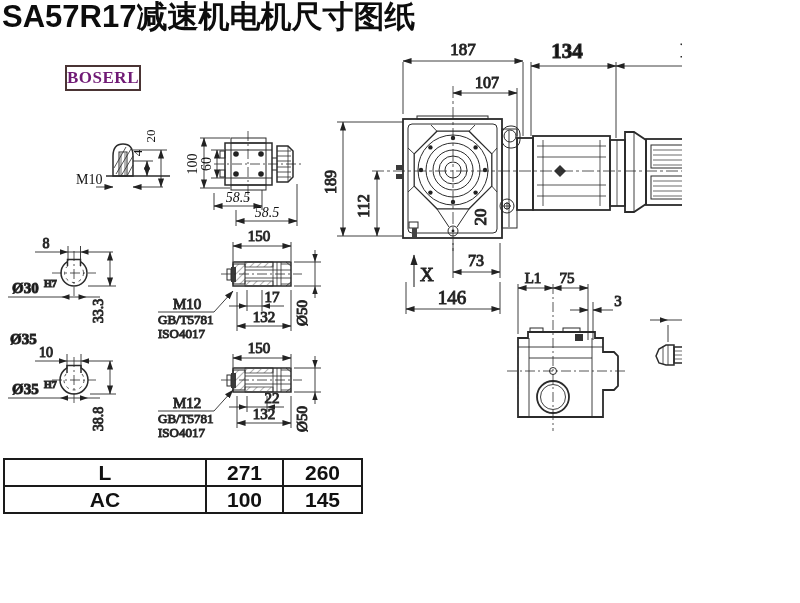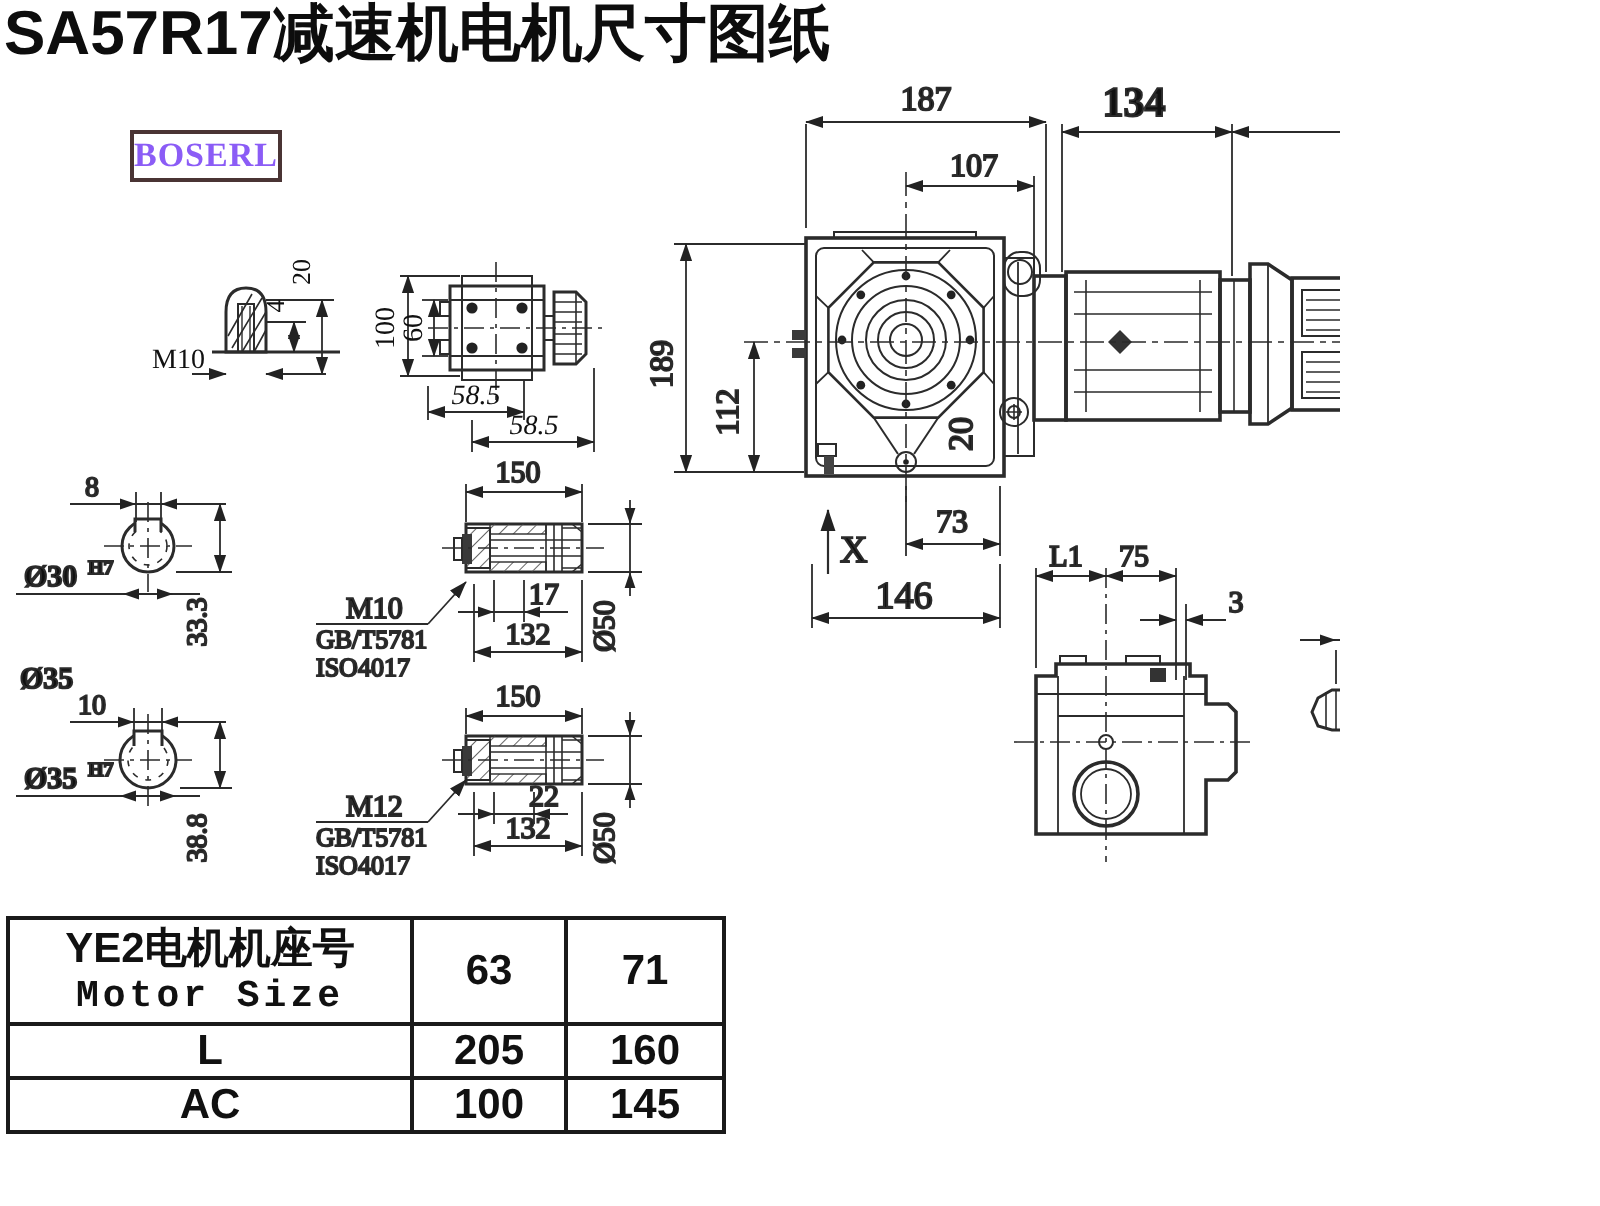--- a/index.html
+++ b/index.html
@@ -1,22 +1,22 @@
 <!DOCTYPE html>
 <html><head>
 <meta charset="utf-8">
 <style>
   html,body{margin:0;padding:0;background:#fff;}
   #page{position:relative;width:670px;height:603px;background:#fff;overflow:hidden;
-        font-family:"Liberation Serif",serif;color:#141414;}
+        font-family:"Liberation Serif",serif;color:#141414;padding-left:12px;}
   #title{position:absolute;left:2px;top:-4px;font-family:"Liberation Sans",sans-serif;
          font-weight:700;font-size:31px;letter-spacing:0px;color:#0d0d0d;white-space:nowrap;}
   #logo{position:absolute;left:65px;top:65px;width:72px;height:22px;border:2px solid #4a3434;
         display:flex;align-items:center;justify-content:center;
-        font-family:"Liberation Serif",serif;font-weight:700;font-size:17px;color:#8b5cf6;letter-spacing:0.5px;}
+        font-family:"Liberation Serif",serif;font-weight:700;font-size:17px;color:#701a75;letter-spacing:0.5px;}
   svg{position:absolute;left:0;top:0;}
   svg text{fill:#111;font-family:"Liberation Serif",serif;}
   table#mtable{position:absolute;left:3px;top:458px;width:352px;border-collapse:collapse;
         table-layout:fixed;font-family:"Liberation Sans",sans-serif;}
   #mtable td{border:2px solid #1a1a1a;text-align:center;vertical-align:middle;
         font-weight:700;font-size:21px;color:#111;padding:0;}
   #mtable .c1{width:200px;}  #mtable .c2{width:75px;} #mtable .c3{width:77px;}
   #mtable tr.hd td{height:51px;} #mtable tr.rw td{height:25px;}
   .hcn{font-size:21px;line-height:24px;}
   .hen{font-family:"Liberation Mono",monospace;font-size:19px;letter-spacing:2px;line-height:22px;}
@@ -350,32 +350,24 @@
   <line x1="693" y1="363" x2="719" y2="363" stroke-width="0.9"></line>
   <line x1="713" y1="331" x2="713" y2="347" stroke-width="0.9" marker-end="url(#arr)"></line>
   <line x1="713" y1="379" x2="713" y2="363" stroke-width="0.9" marker-end="url(#arr)"></line>
   <text x="714" y="314" font-size="15" text-anchor="middle">12</text>
   <text font-size="15" text-anchor="middle" transform="rotate(-90 704,393)" x="704" y="393">M8</text>
 </g>
 </svg>
 
 <table id="mtable">
   <tbody>
-        <tr class="hd">
-    <td class="c1">
-      <div class="hcn">YE2电机机座号</div>
-      <div class="hen">Motor Size</div>
-    </td>
-    <td class="c2">63</td>
-    <td class="c3">71</td>
-  </tr>
   <tr class="rw">
     <td class="c1">L</td>
-    <td class="c2">205</td>
-    <td class="c3">160</td>
+    <td class="c2">271</td>
+    <td class="c3">260</td>
   </tr>
   <tr class="rw">
     <td class="c1">AC</td>
     <td class="c2">100</td>
     <td class="c3">145</td>
   </tr>
 </tbody>
     </table>
 
 </div>

